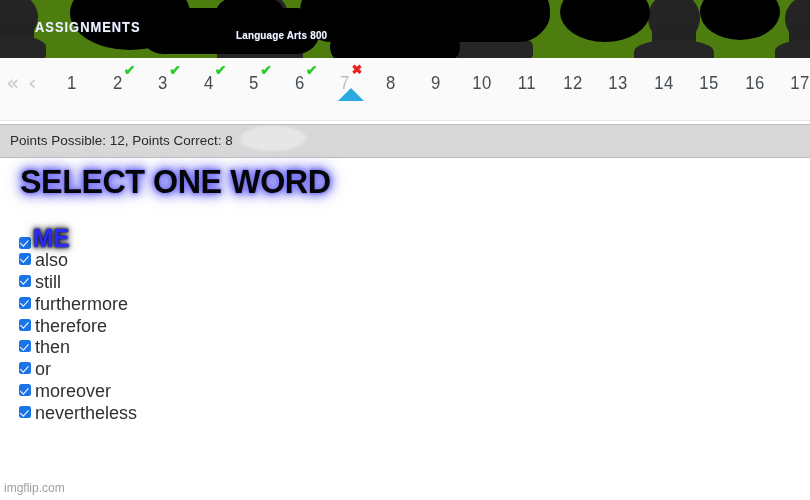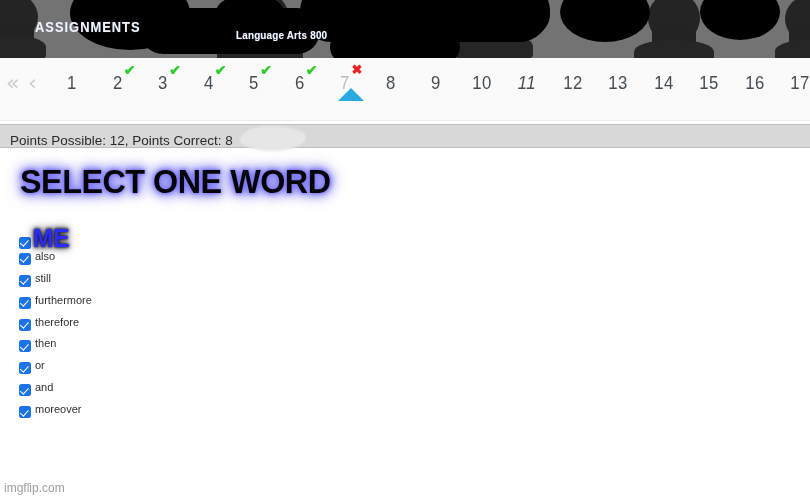--- a/index.html
+++ b/index.html
@@ -6,21 +6,21 @@
   body{
     width:810px;height:500px;overflow:hidden;background:#fff;
     font-family:"Liberation Sans",sans-serif;
     -webkit-font-smoothing:antialiased;
   }
   .screen{position:relative;width:810px;height:500px;background:#fff;}
 
   
   .header{
     position:absolute;left:0;top:0;width:810px;height:58px;
-    background:#737373;overflow:hidden;
+    background:#4d7c0f;overflow:hidden;
   }
   .pawn{position:absolute;}
   .pawn .head{position:absolute;border-radius:50%;background:#242424;}
   .pawn .neck{position:absolute;background:#232323;border-radius:40% 40% 30% 30%;}
   .pawn .base{position:absolute;background:#262626;border-radius:45% 45% 18% 18%;}
   .blackblob{position:absolute;background:#000;border-radius:50%;}
   .hdr-title{
     position:absolute;left:35px;top:19px;
     font-family:"Liberation Sans Narrow","Liberation Sans",sans-serif;
     font-weight:bold;font-size:14px;letter-spacing:1.1px;
@@ -67,21 +67,21 @@
   .chev{
     position:absolute;top:14px;
     font-size:22px;color:#c7cbcf;font-family:"DejaVu Sans",sans-serif;
     line-height:22px;
   }
   .chev.first{left:6px;}
   .chev.prev{left:28px;}
 
   
   .points{
-    position:absolute;left:0;top:124px;width:810px;height:24px;
+    position:absolute;left:0;top:124px;width:810px;height:34px;
     background:#d8d8d8;border-top:1px solid #bdbdbd;border-bottom:1px solid #bdbdbd;
     box-sizing:border-box;
   }
   .points .txt{
     position:absolute;left:10px;top:8px;
     font-size:13.5px;color:#2a2a2a;white-space:nowrap;
   }
   .smudge{
     position:absolute;left:240px;top:126px;width:66px;height:25px;
     background:#e6e6e6;border-radius:46% 54% 50% 50%/55% 45% 55% 45%;
@@ -106,21 +106,21 @@
     position:absolute;left:18px;top:3px;width:12px;height:12px;
     background:#1a73e8;border-radius:2.5px;
   }
   .cb:after{
     content:"";position:absolute;left:3.1px;top:1.4px;
     width:3.6px;height:6.6px;border:solid #fff;
     border-width:0 1.9px 1.9px 0;transform:rotate(42deg);
   }
   .lbl{
     position:absolute;left:34px;top:0px;
-    font-size:11px;color:#303030;white-space:nowrap;
+    font-size:18px;color:#303030;white-space:nowrap;
   }
   .row.first .cb{top:9px;}
   .row.first .lbl{
     top:-4px;left:32px;
     font-family:"Liberation Sans Narrow","Liberation Sans",sans-serif;
     font-weight:bold;font-size:25px;color:#2b2bff;
     transform:scaleX(.97);transform-origin:left center;
     text-shadow:
       0 0 2px #121226,0 0 4px #16162e,0 0 7px rgba(10,10,30,.85),
       0 0 11px rgba(10,10,30,.6);
@@ -211,21 +211,21 @@
         </div>
         <div class="pg" style="left: 368.5px;">
           <div class="num">8</div>
         </div>
         <div class="pg" style="left: 414px;">
           <div class="num">9</div>
         </div>
         <div class="pg" style="left: 459.5px;">
           <div class="num">10</div>
         </div>
-        <div class="pg" style="left: 505px; font-style: italic;">
+        <div class="pg" style="left: 505px;">
           <div class="num">11</div>
         </div>
         <div class="pg" style="left: 550.5px;">
           <div class="num">12</div>
         </div>
         <div class="pg" style="left: 596px;">
           <div class="num">13</div>
         </div>
         <div class="pg" style="left: 641.5px;">
           <div class="num">14</div>
@@ -274,23 +274,23 @@
         <div class="row">
           <div class="cb"></div>
           <div class="lbl">then</div>
         </div>
         <div class="row">
           <div class="cb"></div>
           <div class="lbl">or</div>
         </div>
         <div class="row">
           <div class="cb"></div>
-          <div class="lbl">and</div>
-        </div>
-        <div class="row">
-          <div class="cb"></div>
           <div class="lbl">moreover</div>
+        </div>
+        <div class="row">
+          <div class="cb"></div>
+          <div class="lbl">nevertheless</div>
         </div>
       </div>
   </div>
 
   <div class="watermark">imgflip.com</div>
 </div>
 
 </body></html>

